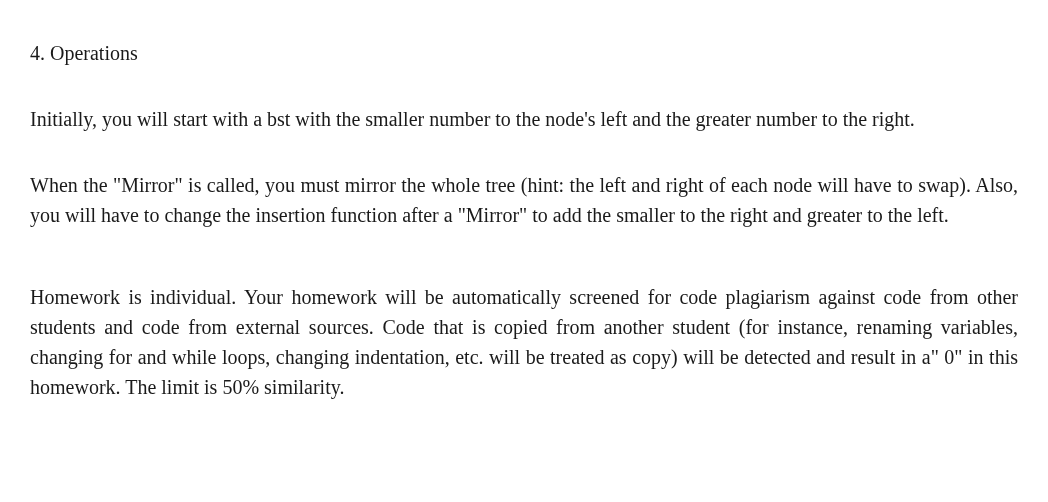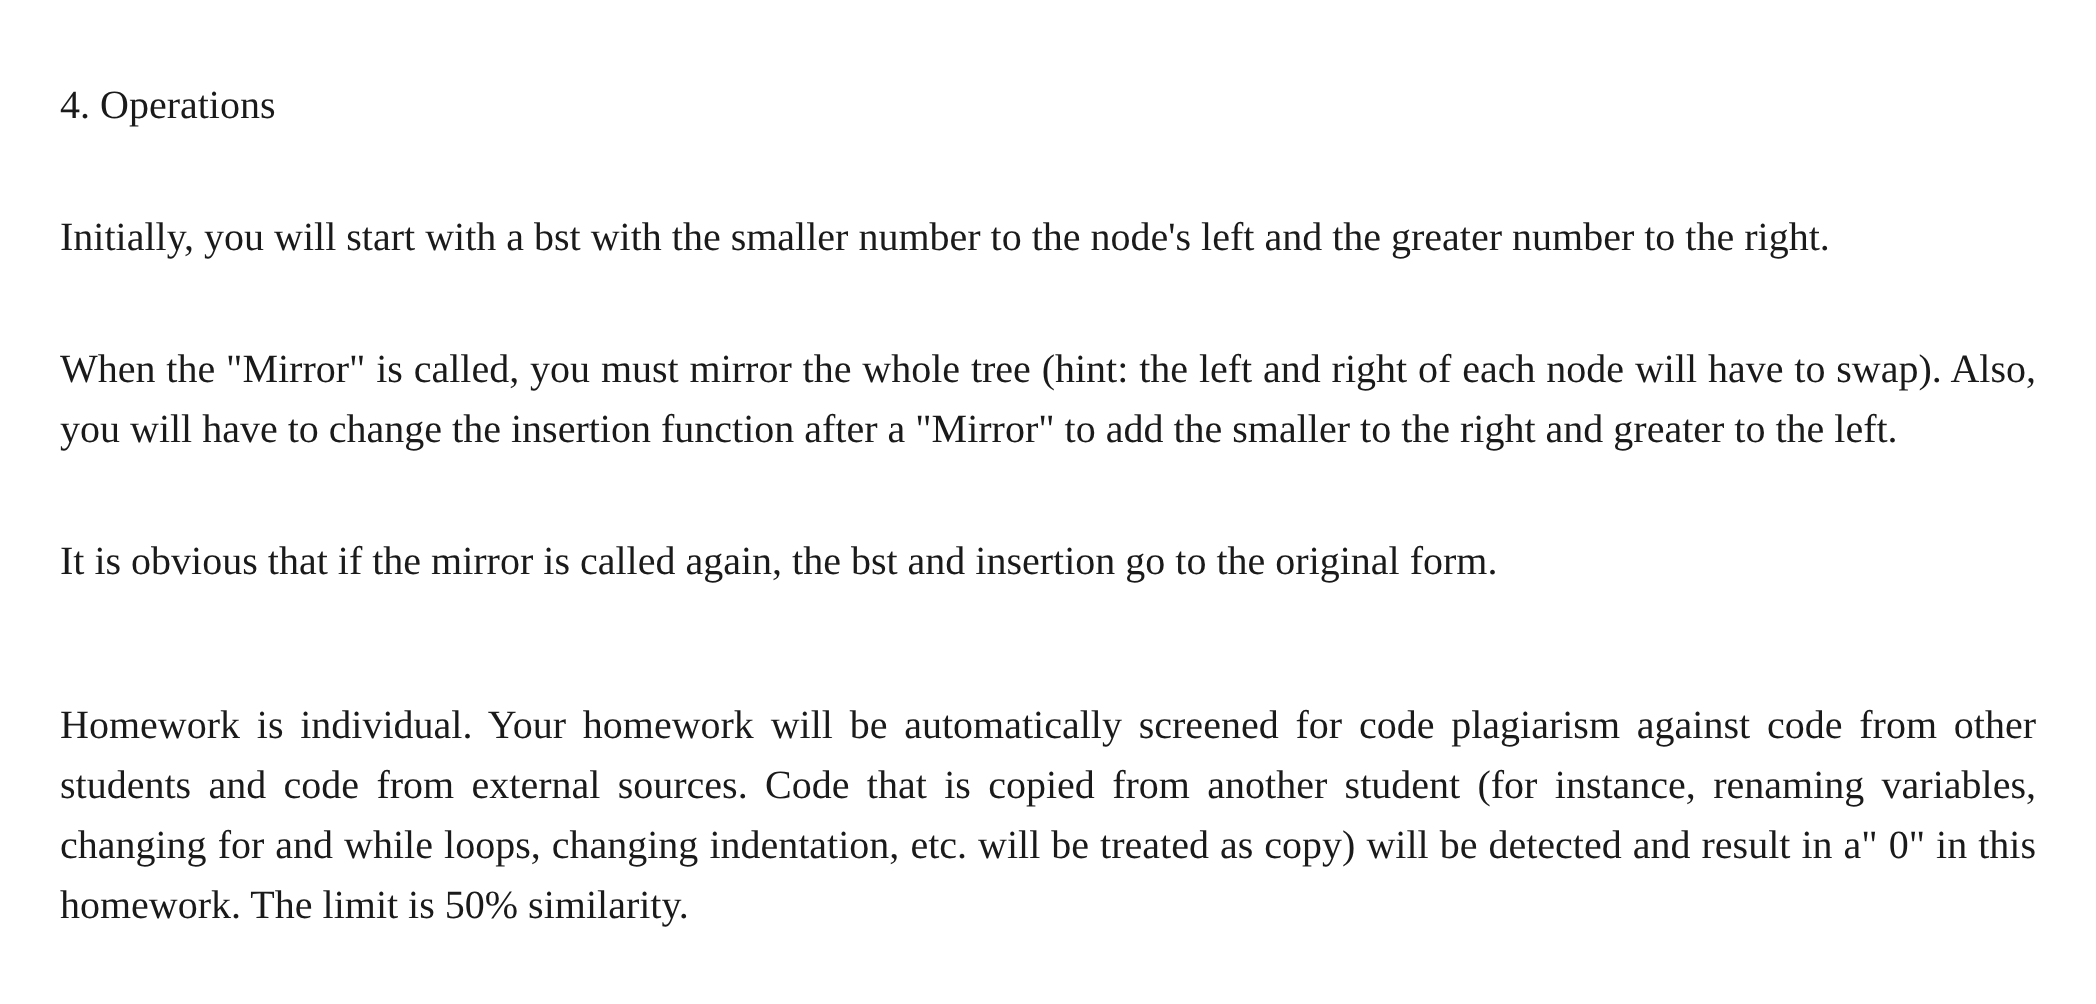--- a/index.html
+++ b/index.html
@@ -38,20 +38,19 @@
 <body>
 
 <div class="page">
 
   <div class="section-heading">4. Operations</div>
 
   <div class="block justify">Initially, you will start with a bst with the smaller number to the node's left and the greater number to the right.</div>
 
   <div class="block justify">When the "Mirror" is called, you must mirror the whole tree (hint: the left and right of each node will have to swap). Also, you will have to change the insertion function after a "Mirror" to add the smaller to the right and greater to the left.</div>
 
-  <div class="block">It is obvious that if the mirror is called again, the bst and insertion go to the original form.</div>
 
 
   <div class="gap"></div>
 
   <div class="block justify">Homework is individual. Your homework will be automatically screened for code plagiarism against code from other students and code from external sources. Code that is copied from another student (for instance, renaming variables, changing for and while loops, changing indentation, etc. will be treated as copy) will be detected and result in a" 0" in this homework. The limit is 50% similarity.</div>
 
 </div>
 
 </body></html>

